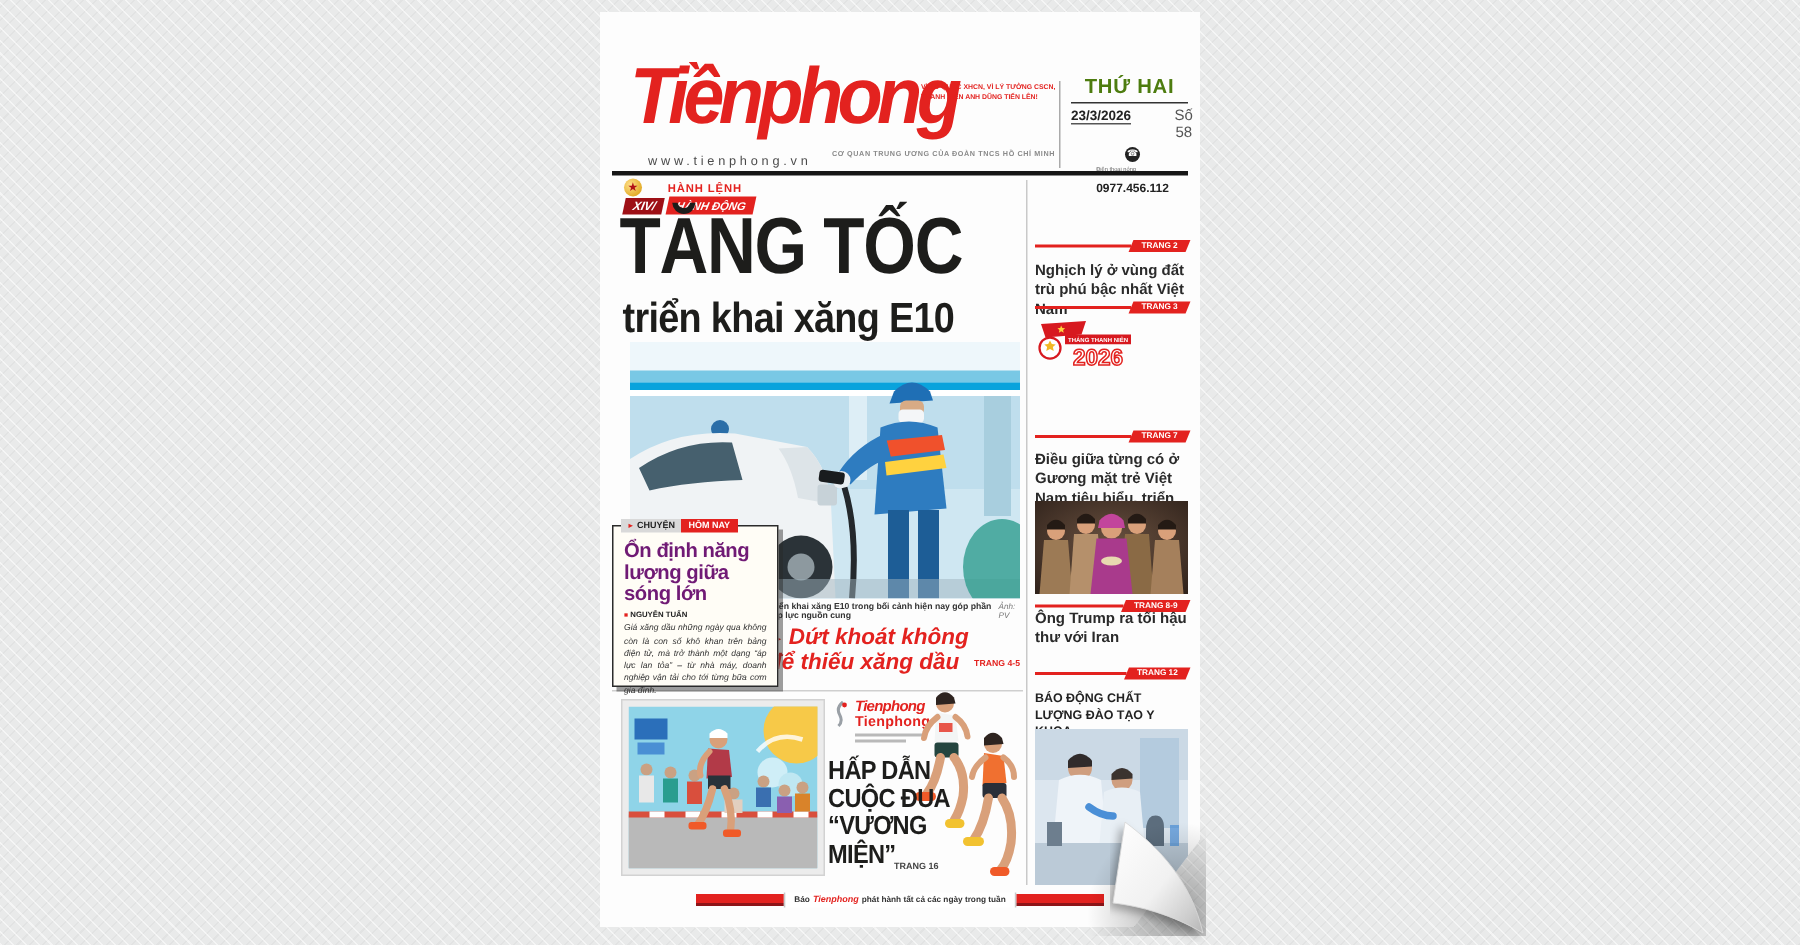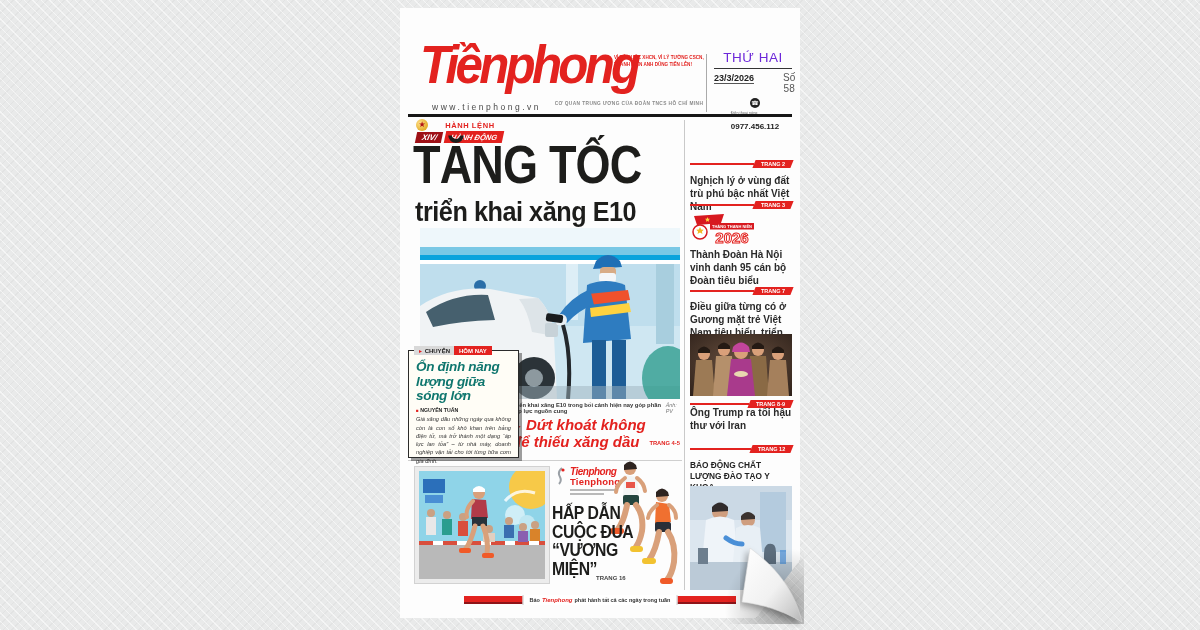--- a/index.html
+++ b/index.html
@@ -24,21 +24,21 @@
   .logo{ left:20px; top:30px; font-size:53px; font-weight:bold; font-style:italic;
          color:#e3221f; letter-spacing:-4px; transform:scaleX(.93); transform-origin:0 0;
          line-height:1; white-space:nowrap; }
   .website{ left:32px; top:94px; font-size:8.5px; letter-spacing:2.5px; color:#4a4a4a; }
   .slogan{ left:214px; top:47px; width:96px; font-size:4.6px; font-weight:bold;
            color:#e3221f; line-height:1.5; text-align:left; }
   .orgline{ left:150px; top:93px; width:158px; font-size:4.8px; color:#8a8a8a;
             font-weight:bold; letter-spacing:.4px; text-align:center; }
   .datebox{ left:312px; top:42px; width:82px; text-align:center; }
   .datebox .vline{ position:absolute; left:-6px; top:4px; height:58px; width:1px; background:#aaa; }
-  .day{ font-size:13.5px; font-weight:normal; color:#6d28d9; letter-spacing:.5px; }
+  .day{ font-size:13.5px; font-weight:bold; color:#4d7c0f; letter-spacing:.5px; }
   .daterule{ height:1px; background:#333; margin:3px 2px 3px; }
   .daterow{ display:flex; justify-content:space-between; padding:0 2px; align-items:baseline;gap:29px;}
   .datev{ font-size:9px; font-weight:bold; color:#222; border-bottom:1px solid #555; }
   .issue{ font-size:10px; color:#555; }
   .hotline{ display:flex; align-items:center; gap:3px; margin-top:4px; padding-left:4px;flex-direction:column;}
   .phone-ic{ width:10px; height:10px; border-radius:50%; background:#222; color:#fff;
              font-size:6px; line-height:10px; text-align:center; flex:0 0 auto;}
   .hl-label{ font-size:3.8px; color:#666; text-align:left; }
   .hl-num{ font-size:8px; font-weight:bold; color:#222; }
   .mast-rule{ left:8px; top:106px; width:384px; height:2.5px; background:#161616; }
@@ -68,21 +68,21 @@
                font-weight:bold; color:#e3221f; }
   .sec-rule{ left:8px; top:452px; width:274px; height:1px; background:#cfcfcf; }
 
   
   .opbox{ left:8px; top:342px; width:111px; height:108px; background:#fffdf6;
           border:1px solid #2b2b2b; box-shadow:3px 3px 0 rgba(40,40,40,.45); padding:9px 7px 4px;}
   .optabs{ position:absolute; left:5px; top:-5px; display:flex; }
   .optab1{ background:#d9d9d9; color:#222; font-size:6px; font-weight:bold; padding:1.5px 4px;}
   .optab1 .arr{ color:#e3221f; font-size:5px; }
   .optab2{ background:#e3221f; color:#fff; font-size:6px; font-weight:bold; padding:1.5px 5px;}
-  .optitle{ font-size:13.5px; font-weight:bold; font-style:italic; color:#0f766e;
+  .optitle{ font-size:13.5px; font-weight:bold; color:#701a75;
             line-height:1.08; letter-spacing:-.3px; }
   .opby{ font-size:5.2px; font-weight:bold; color:#222; margin-top:3px; }
   .opby .sq{ color:#e3221f; font-size:4.5px; }
   .opbody{ font-size:5.7px; font-style:italic; color:#333; text-align:justify;
            line-height:1.45; margin-top:2.5px; }
   .opcont{ font-size:5.4px; font-weight:bold; color:#1d1d1b; text-align:right; margin-top:2px;}
 
   
   .mar-photo{ left:14px; top:458px; width:136px; height:118px; background:#ececec;
               border:1px solid #d2d2d2; padding:4px;}
@@ -353,21 +353,20 @@
       <svg viewBox="0 0 70 32">
         <path d="M4,2 L34,0 L31,9 L7,11 Z" fill="#d7191f"></path>
         <path d="M17,3 l1.4,2.8 3.1,.3 -2.3,2 .7,3 -2.7,-1.6 -2.7,1.6 .7,-3 -2.3,-2 3.1,-.3 z" fill="#ffd23f" transform="scale(.6) translate(12,2)"></path>
         <circle cx="10" cy="18" r="7" fill="#fff" stroke="#d7191f" stroke-width="1.5"></circle>
         <path d="M10,13 l1.2,2.4 2.6,.3 -1.9,1.7 .6,2.6 -2.5,-1.4 -2.5,1.4 .6,-2.6 -1.9,-1.7 2.6,-.3 z" fill="#f2b824"></path>
         <rect x="20" y="9" width="44" height="6.5" fill="#d7191f"></rect>
         <text x="42" y="14" text-anchor="middle" font-size="4" font-weight="bold" fill="#fff" font-family="Liberation Sans, sans-serif">THÁNG THANH NIÊN</text>
         <text x="42" y="29" text-anchor="middle" font-size="15" font-weight="bold" fill="#fff" stroke="#e3221f" stroke-width="1" font-family="Liberation Sans, sans-serif">2026</text>
       </svg>
     </div>
-    <div class="abs side-item st" style="top:240px">Thành Đoàn Hà Nội vinh danh 95 cán bộ Đoàn tiêu biểu</div>
     <div class="abs tagrow" style="top:279px">
       <span class="line"></span>
         <span class="ptag">
           <span>TRANG 7</span>
         </span>
     </div>
 
     <div class="abs side-item st" style="top:292px">Điều giữa từng có ở Gương mặt trẻ  Việt Nam tiêu biểu, triển vọng</div>
     <div class="abs side-photo" style="top:326px;height:62px">
       <svg viewBox="0 0 102 62" preserveAspectRatio="none">

